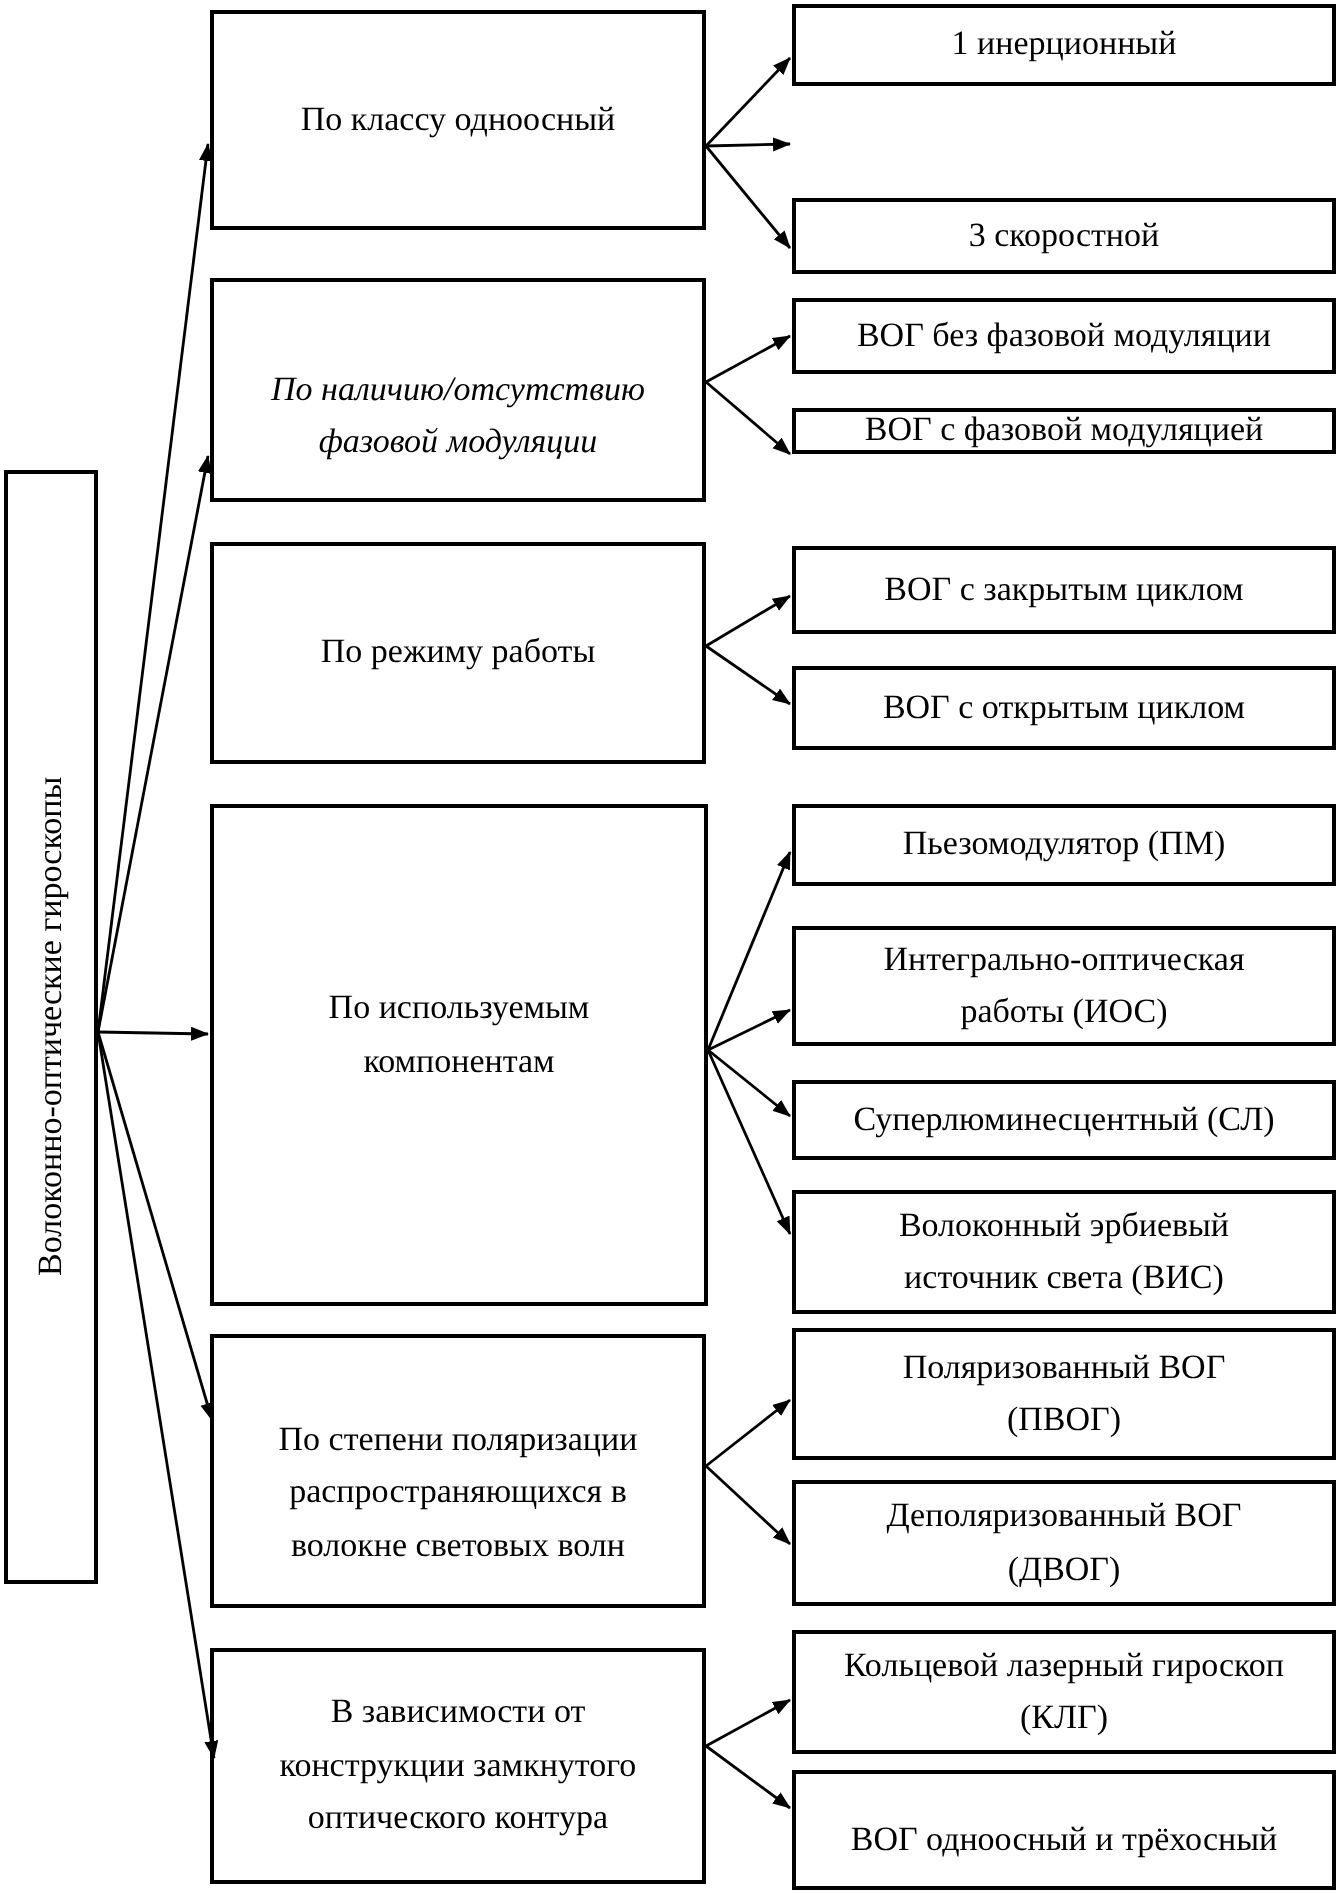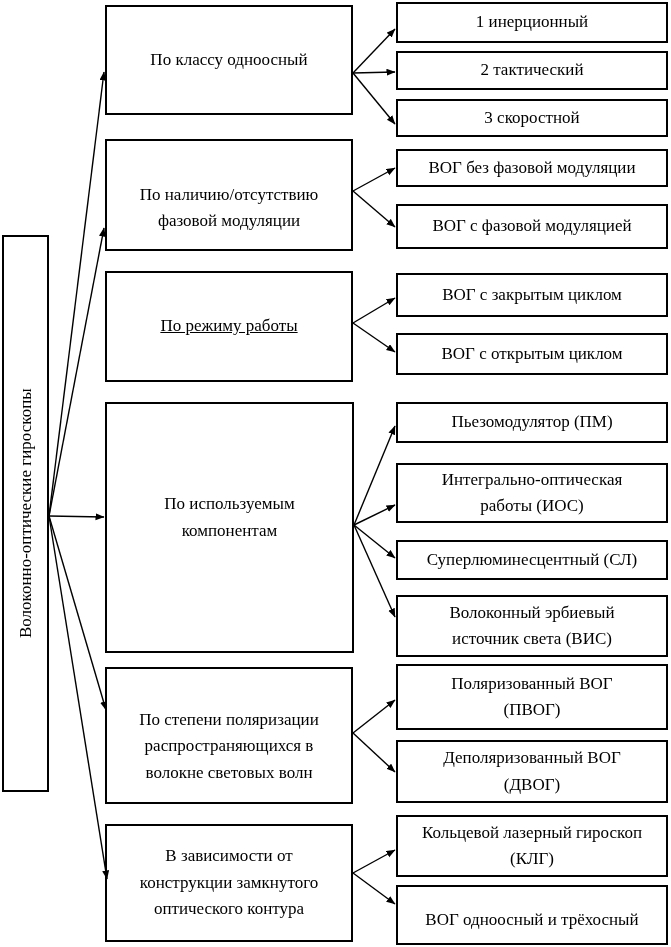--- a/index.html
+++ b/index.html
@@ -13,21 +13,21 @@
     display:flex; align-items:center; justify-content:center;
     text-align:center; white-space:pre-line;
     font-size:17px; line-height:1.55; padding:2px 6px;
   }
   .root {
     overflow:visible;
   }
   .vtext {
     transform:rotate(-90deg); white-space:nowrap; font-size:17px;
   }
-  .pt20 { padding-top:28px; }
+  .pt20 { padding-top:28px;font-style:italic; }
   .pt24 { padding-top:24px; }
   .pb22 { padding-bottom:22px; }
   .top-align { align-items:flex-start; padding-top:20px; }
   svg.connectors {
     position:absolute; left:0; top:0; pointer-events:none;
   }
   svg.connectors line { stroke:#000; stroke-width:1.4; }
 </style>
 </head>
 <body>
@@ -38,52 +38,49 @@
     <span class="vtext">Волоконно-оптические гироскопы</span>
   </div>
 
   <div class="box" style="left:105px;top:5px;width:248px;height:110px;">
     <span>По классу одноосный</span>
   </div>
   <div class="box pt20" style="left:105px;top:139px;width:248px;height:112px;">
     <span>По наличию/отсутствию
 фазовой модуляции</span>
   </div>
-  <div class="box" style="left:105px;top:271px;width:248px;height:111px;text-decoration:underline;">
+  <div class="box" style="left:105px;top:271px;width:248px;height:111px;">
     <span>По режиму работы</span>
   </div>
   <div class="box pb22" style="left:105px;top:402px;width:249px;height:251px;">
     <span>По используемым
 компонентам</span>
   </div>
   <div class="box pt24" style="left:105px;top:667px;width:248px;height:137px;">
     <span>По степени поляризации
 распространяющихся в
 волокне световых волн</span>
   </div>
   <div class="box" style="left:105px;top:824px;width:248px;height:118px;">
     <span>В зависимости от
 конструкции замкнутого
 оптического контура</span>
   </div>
 
   <div class="box" style="left:396px;top:2px;width:272px;height:41px;">
     <span>1 инерционный</span>
   </div>
-  <div class="box" style="left:396px;top:51px;width:272px;height:39px;">
-    <span>2 тактический</span>
-  </div>
   <div class="box" style="left:396px;top:99px;width:272px;height:38px;">
     <span>3 скоростной</span>
   </div>
 
   <div class="box" style="left:396px;top:149px;width:272px;height:38px;">
     <span>ВОГ без фазовой модуляции</span>
   </div>
-  <div class="box" style="left:396px;top:204px;width:272px;height:45px;">
+  <div class="box" style="left:396px;top:204px;width:272px;height:23px;">
     <span>ВОГ с фазовой модуляцией</span>
   </div>
 
   <div class="box" style="left:396px;top:273px;width:272px;height:44px;">
     <span>ВОГ с закрытым циклом</span>
   </div>
   <div class="box" style="left:396px;top:333px;width:272px;height:42px;">
     <span>ВОГ с открытым циклом</span>
   </div>
 

